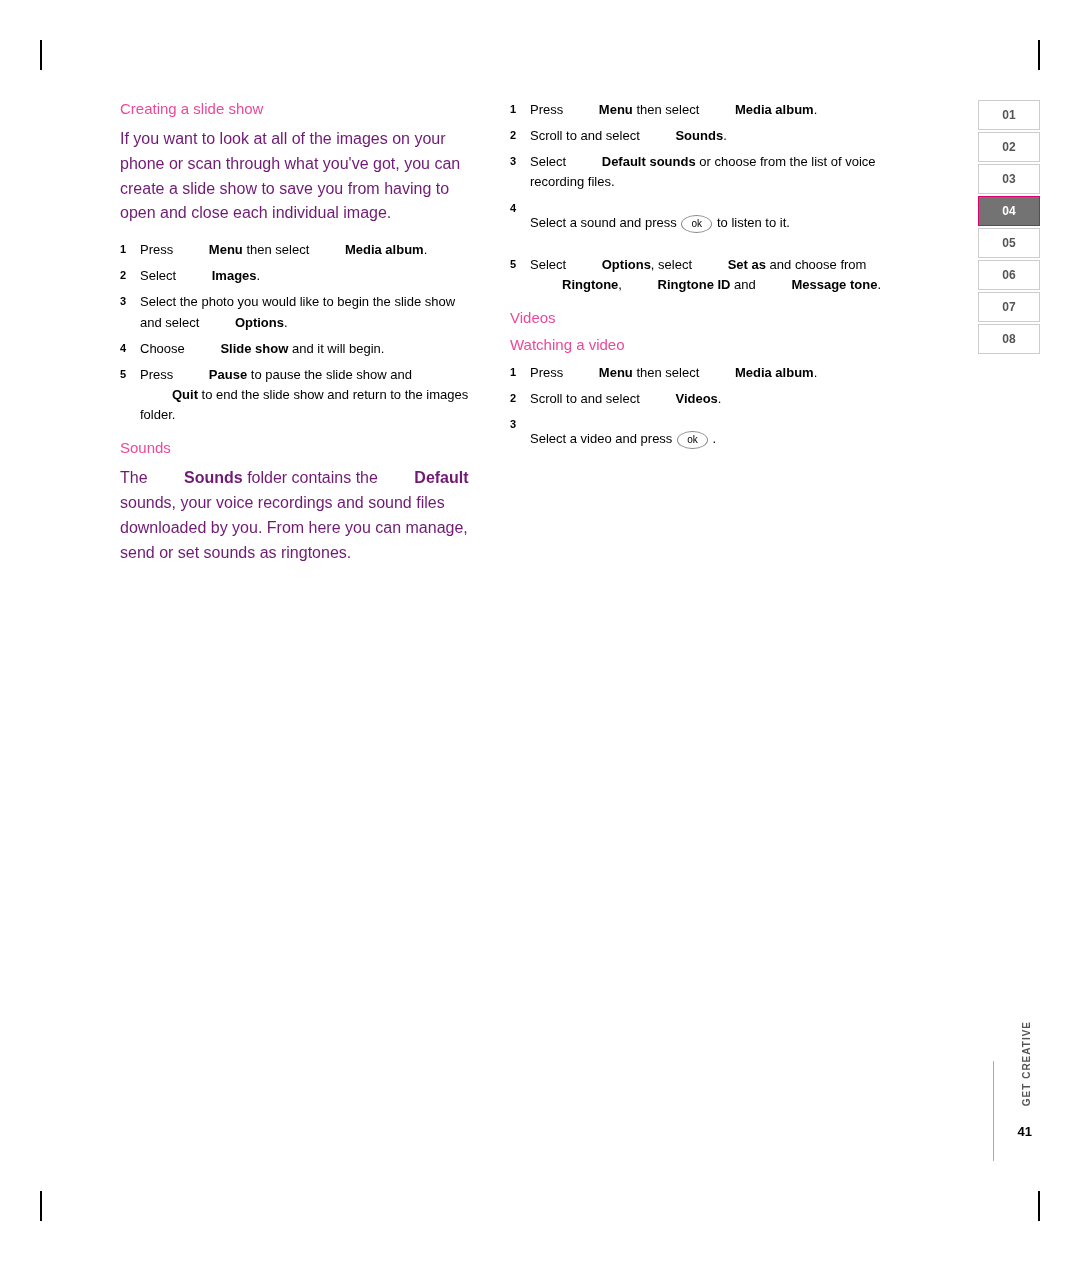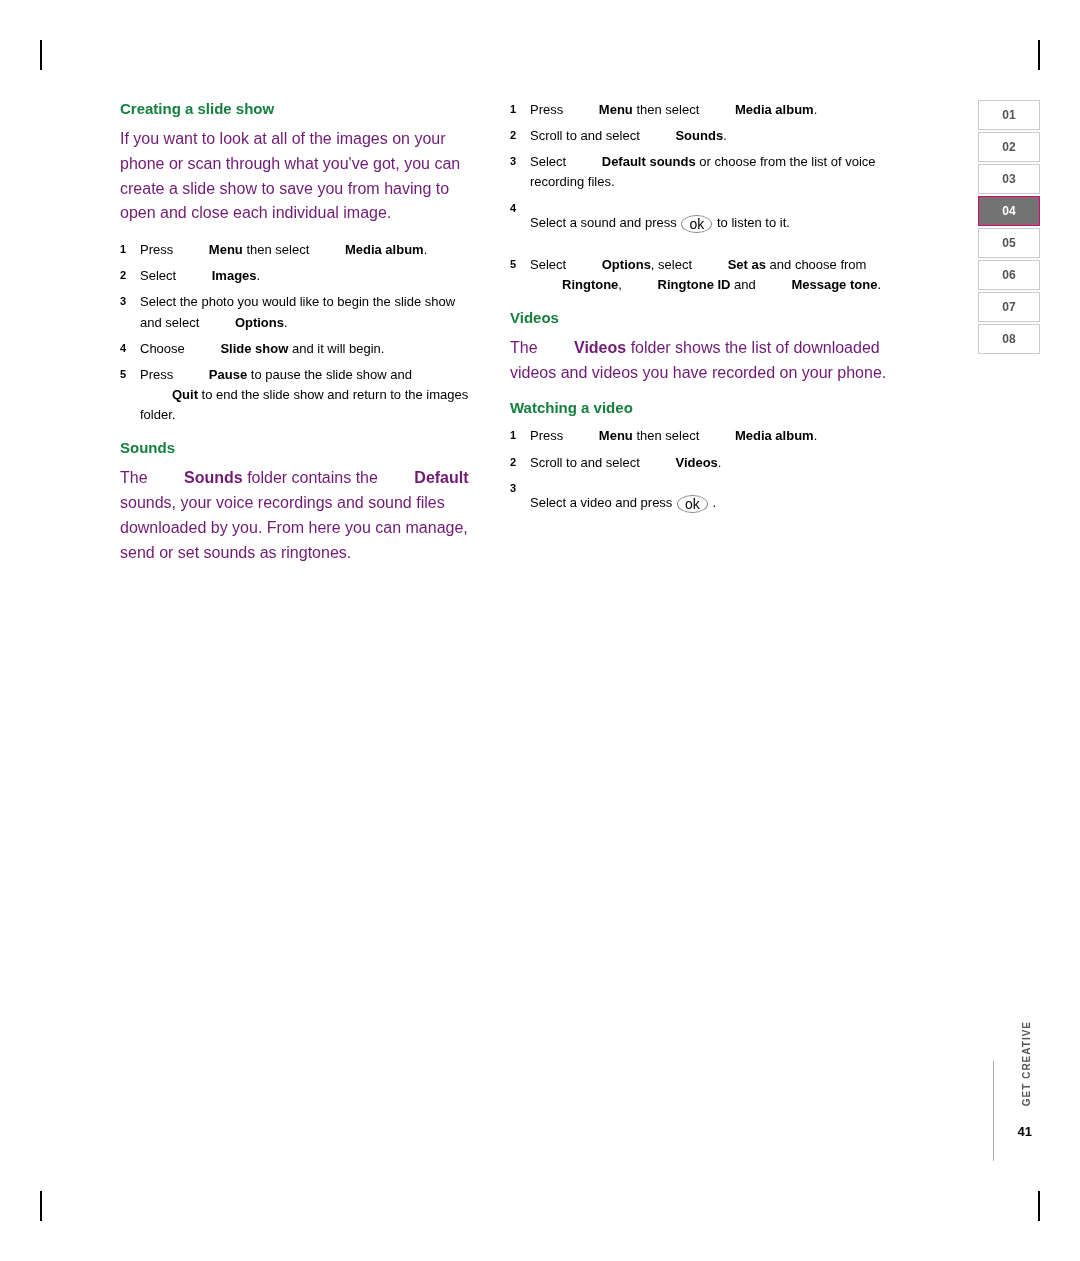--- a/index.html
+++ b/index.html
@@ -75,23 +75,23 @@
     
     .right-column {
       flex: 1;
       padding-left: 10px;
       padding-right: 60px;
     }
 
     
     .section-title {
       font-size: 15px;
-      font-weight: bold;
+      font-weight: normal;
       margin-bottom: 10px;
-      color: #15803d;
+      color: #ec4899;
     }
 
     .section-body {
       font-size: 16px;
       line-height: 1.55;
       margin-bottom: 14px;
       color: #701a75;
     }
 
     
@@ -184,21 +184,21 @@
     }
 
     b { font-weight: bold; padding-left: 32px; }
 
     .ok-btn {
       display: inline-block;
       border: 1.5px solid #888;
       border-radius: 50%;
       width: 31px;
       height: 18px;
-      font-size: 14px;
+      font-size: 10px;
       text-align: center;
       line-height: 16px;
       vertical-align: middle;
       margin: 16px 1px;
       font-style: normal;
     }
   </style>
 </head>
 <body>
 
@@ -307,23 +307,20 @@
           </li>
           <li>
             <span class="num">5</span>
             <span class="text">Select <b>Options</b>, select <b>Set as</b> and choose from <b>Ringtone</b>, <b>Ringtone ID</b> and <b>Message tone</b>.</span>
           </li>
         </ol>
       </div>
 
       <div>
         <div class="section-title">Videos</div>
-        <div class="section-body">
-          The <b>Videos</b> folder shows the list of downloaded videos and videos you have recorded on your phone.
-        </div>
       </div>
 
       <div>
         <div class="section-title">Watching a video</div>
 
         <ol class="numbered-list">
           <li>
             <span class="num">1</span>
             <span class="text">Press <b>Menu</b> then select <b>Media album</b>.</span>
           </li>

